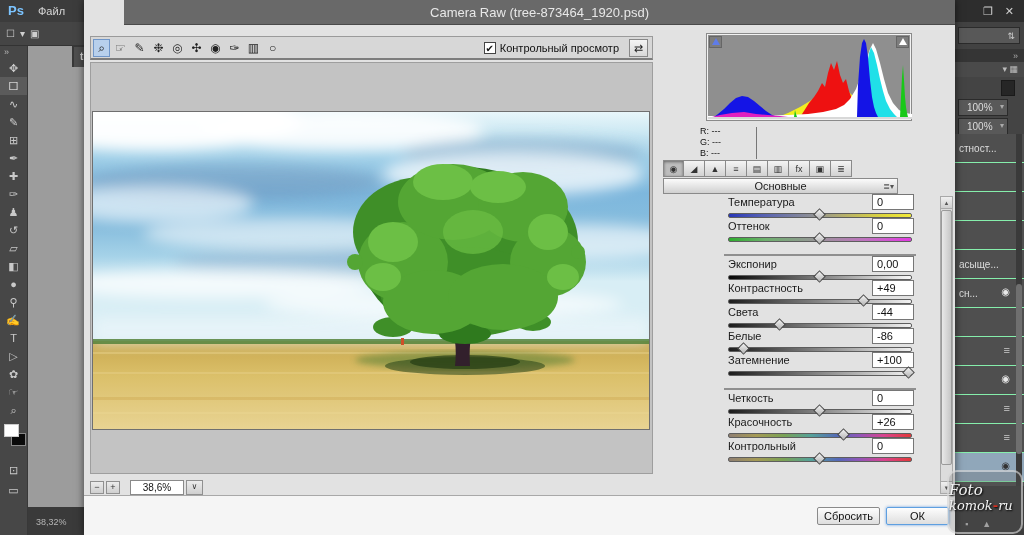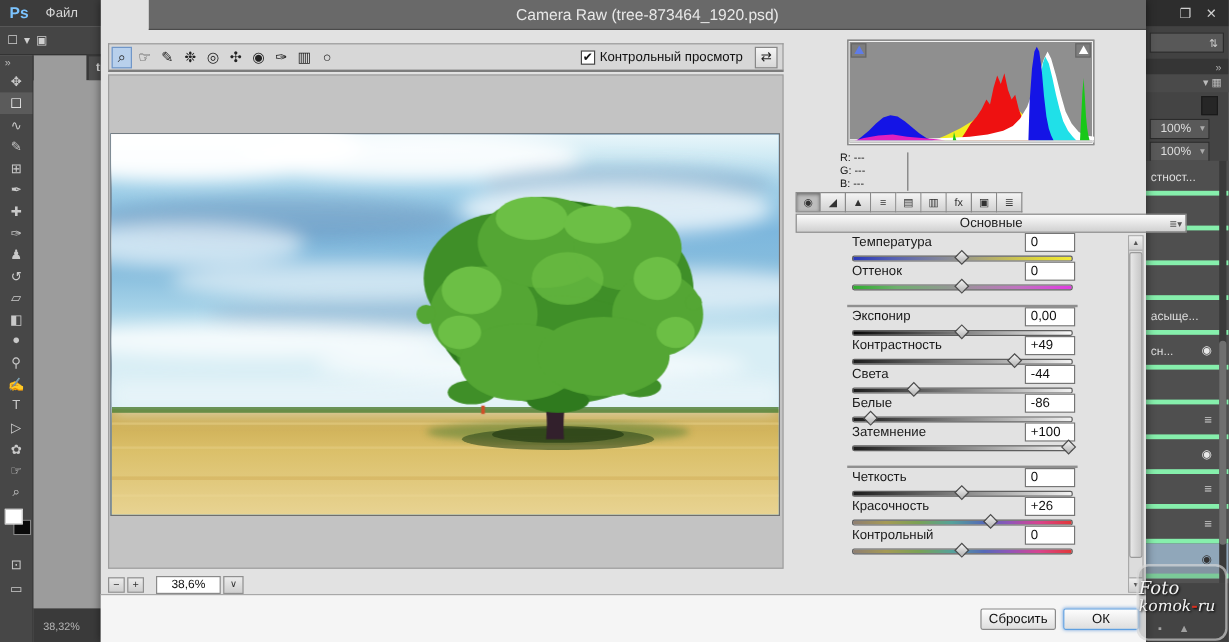--- a/index.html
+++ b/index.html
@@ -30,21 +30,21 @@
   .right-panel{position:absolute;left:955px;top:0;width:69px;height:535px;background:#444;z-index:1;}
   .rp-titlebar{position:absolute;left:0;top:0;width:69px;height:22px;background:#2d2d2d;color:#cfcfcf;font-size:11px;display:flex;align-items:center;justify-content:flex-end;gap:12px;padding-right:10px;}
   .rp-opts{position:absolute;left:0;top:22px;width:69px;height:27px;background:#424242;}
   .rp-field{position:absolute;left:3px;top:5px;width:62px;height:17px;background:#585858;border:1px solid #2b2b2b;color:#ccc;font-size:9px;text-align:right;padding:3px 4px 0 0;}
   .rp-tabrow{position:absolute;left:0;top:49px;width:69px;height:13px;background:#353535;color:#aaa;font-size:9px;text-align:right;padding:2px 6px 0 0;}
   .rp-lockrow{position:absolute;left:0;top:62px;width:69px;height:15px;background:#4a4a4a;color:#bbb;font-size:9px;text-align:right;padding:2px 6px 0 0;}
   .rp-fillblock{position:absolute;left:46px;top:80px;width:14px;height:16px;background:#262626;border:1px solid #1a1a1a;}
   .rp-pct{position:absolute;left:3px;width:50px;height:17px;background:#595959;border:1px solid #2b2b2b;color:#ddd;font-size:10px;padding:2px 3px 0 8px;display:flex;justify-content:space-between;}
   .rp-pct .dd{color:#aaa;font-size:8px;}
   .rp-list{position:absolute;left:0;top:134px;width:69px;height:352px;background:#4f4f4f;overflow:hidden;}
-  .rp-row{position:relative;height:29px;border-bottom:4px solid #86efac;color:#ddd;font-size:10px;}
+  .rp-row{position:relative;height:29px;border-bottom:1px solid #86efac;color:#ddd;font-size:10px;}
   .rp-row.selected{background:#90a7ba;color:#111;}
   .rp-name{position:absolute;left:4px;top:9px;white-space:nowrap;}
   .rp-adj{position:absolute;right:14px;top:7px;font-size:11px;color:#ccc;}
   .rp-eye{position:absolute;right:14px;top:7px;font-size:10px;color:#e8e8e8;}
   .rp-row.selected .rp-eye{color:#333;}
   .rp-scroll{position:absolute;left:61px;top:134px;width:6px;height:352px;background:#3a3a3a;}
   .rp-thumb{position:absolute;left:0;top:150px;width:6px;height:170px;background:#6f6f6f;border-radius:3px;}
   .rp-bottom{position:absolute;left:0;top:486px;width:69px;height:49px;background:#3d3d3d;color:#b9b9b9;font-size:9px;display:flex;align-items:flex-end;gap:14px;padding:0 0 6px 10px;}
 
   
@@ -70,24 +70,24 @@
   .clip{position:absolute;top:2px;width:13px;height:12px;background:#7d7d7d;border:1px solid #666;display:flex;align-items:flex-end;justify-content:center;}
   .clipL{left:2px;} .clipR{right:2px;}
   .triL{width:0;height:0;border-left:4px solid transparent;border-right:4px solid transparent;border-bottom:7px solid #5f7ce8;margin-bottom:2px;}
   .triR{width:0;height:0;border-left:4px solid transparent;border-right:4px solid transparent;border-bottom:7px solid #fff;margin-bottom:2px;}
   .rgb{position:absolute;left:616px;top:126px;font-size:9px;color:#111;line-height:11px;}
   .rgb-div{position:absolute;left:56px;top:1px;width:1px;height:32px;background:#777;}
   .tabs{position:absolute;left:579px;top:160px;height:18px;display:flex;}
   .tab{width:21px;height:17px;border:1px solid #8a8a8a;border-left:none;background:linear-gradient(#f4f4f4,#d2d2d2);font-size:9px;color:#333;display:flex;align-items:center;justify-content:center;}
   .tab:first-child{border-left:1px solid #8a8a8a;}
   .tab.selected{background:#bdbdbd;box-shadow:inset 0 1px 3px rgba(0,0,0,.45);}
-  .phead{position:absolute;left:579px;top:178px;width:326px;height:16px;background:linear-gradient(#fbfbfb,#d0d0d0);border:1px solid #8a8a8a;font-size:11px;color:#1a1a1a;text-align:center;line-height:14px;}
+  .phead{position:absolute;left:579px;top:178px;width:235px;height:16px;background:linear-gradient(#fbfbfb,#d0d0d0);border:1px solid #8a8a8a;font-size:11px;color:#1a1a1a;text-align:center;line-height:14px;}
   .phead-menu{position:absolute;right:3px;top:1px;font-size:8px;color:#555;}
 
-  .sliders{position:absolute;left:577px;top:196px;width:276px;}
+  .sliders{position:absolute;left:595px;top:196px;width:276px;}
   .sl-row{position:relative;height:24px;}
   .sl-label{position:absolute;left:49px;top:0;font-size:11px;color:#1a1a1a;}
   .sl-value{position:absolute;left:193px;top:-2px;width:42px;height:16px;background:#fff;border:1px solid #767676;font-size:11px;line-height:14px;padding-left:4px;color:#111;}
   .sl-track{position:absolute;left:49px;top:17px;width:184px;height:5px;border:1px solid #5e5e5e;border-radius:2px;}
   .sl-thumb{position:absolute;top:-4px;width:9px;height:9px;transform:rotate(45deg);background:linear-gradient(135deg,#f2f2f2,#b4b4b4);border:1px solid #4d4d4d;}
   .sl-divider{height:10px;margin:2px 0 2px 45px;width:192px;border-bottom:2px solid #8f8f8f;}
   .sl-links{height:19px;text-align:center;padding-top:1px;}
   .lnk{color:#2a2ac8;text-decoration:underline;font-size:11px;margin:0 10px;}
   .g-temp{background:linear-gradient(90deg,#2837b8 0%,#5560b4 18%,#8d8f96 45%,#b3ad6e 62%,#ded63a 85%,#f2ea38 100%);}
   .g-tint{background:linear-gradient(90deg,#2fae2f 0%,#6eb06e 20%,#9b939b 50%,#c073c0 75%,#e23ae2 100%);}

